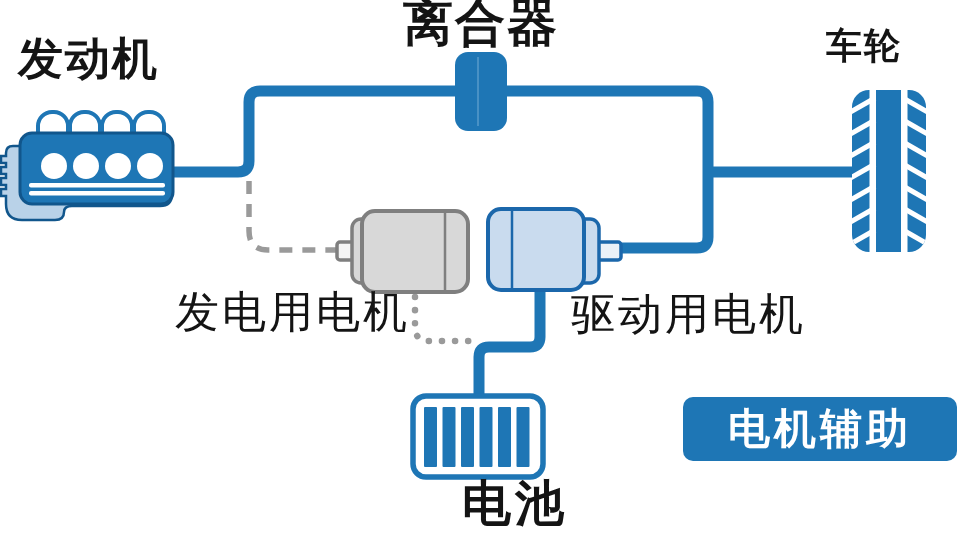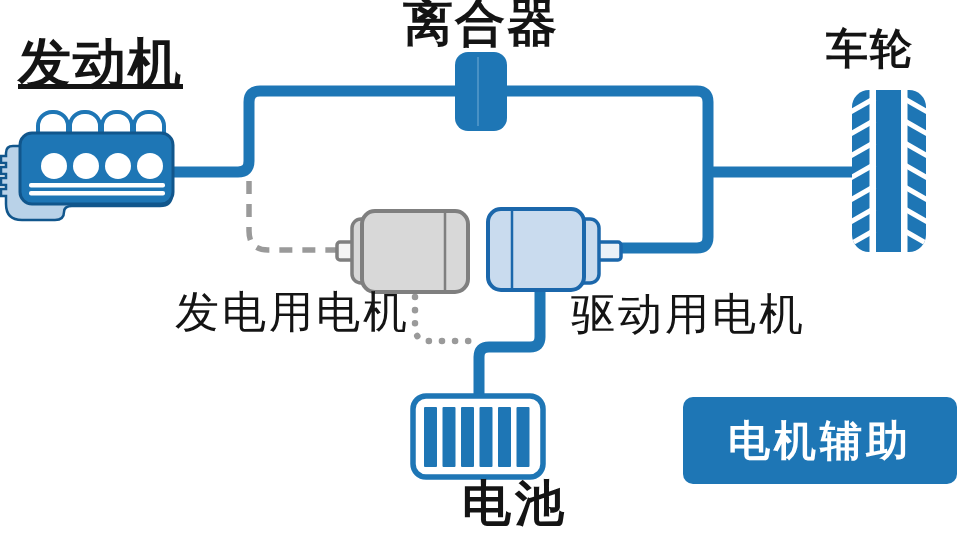--- a/index.html
+++ b/index.html
@@ -35,30 +35,30 @@
   .gen-part{fill:var(--gray-fill);stroke:var(--gray-outline);}
   .gen-shaft{fill:#f4f4f4;stroke:var(--gray-outline);stroke-width:3.5;}
   .gen-divider{stroke:var(--gray-outline);stroke-width:2.5;}
   .drv-part{fill:var(--motor-fill);stroke:var(--motor-outline);}
   .drv-shaft{fill:#eaf1f8;stroke:var(--motor-outline);stroke-width:3.5;}
   .drv-divider{stroke:var(--motor-outline);stroke-width:2.5;}
 
   
   .lbl{position:absolute;color:var(--text-black,#141414);white-space:nowrap;line-height:1;}
   .lbl-heavy{font-weight:900;}
-  .lbl-engine{left:18px;top:36px;font-size:53px;letter-spacing:2px;text-decoration:underline;}
+  .lbl-engine{left:18px;top:36px;font-size:45px;letter-spacing:2px;}
   .lbl-clutch{left:403px;top:-2px;font-size:50px;letter-spacing:2px;}
-  .lbl-wheel{left:826px;top:28px;font-size:42px;letter-spacing:2px;}
+  .lbl-wheel{left:826px;top:28px;font-size:36px;letter-spacing:2px;}
   .lbl-generator{left:139px;top:290px;font-size:44px;font-weight:400;letter-spacing:3px;margin-left:36px;}
   .lbl-drive{left:571px;top:292px;font-size:44px;font-weight:400;letter-spacing:3px;}
   .lbl-battery{left:424px;top:479px;font-size:49px;letter-spacing:4px;margin-left:38px;}
 
   
   .badge{
-    position:absolute;left:683px;top:397px;width:274px;height:87px;
+    position:absolute;left:683px;top:397px;width:274px;height:64px;
     background:var(--primary-blue);border-radius:10px;
     display:flex;align-items:center;justify-content:center;
     color:var(--badge-text,#fff);font-size:42px;font-weight:900;letter-spacing:4px;
   }
 </style>
 </head>
 <body>
 
 <div id="stage">
 

